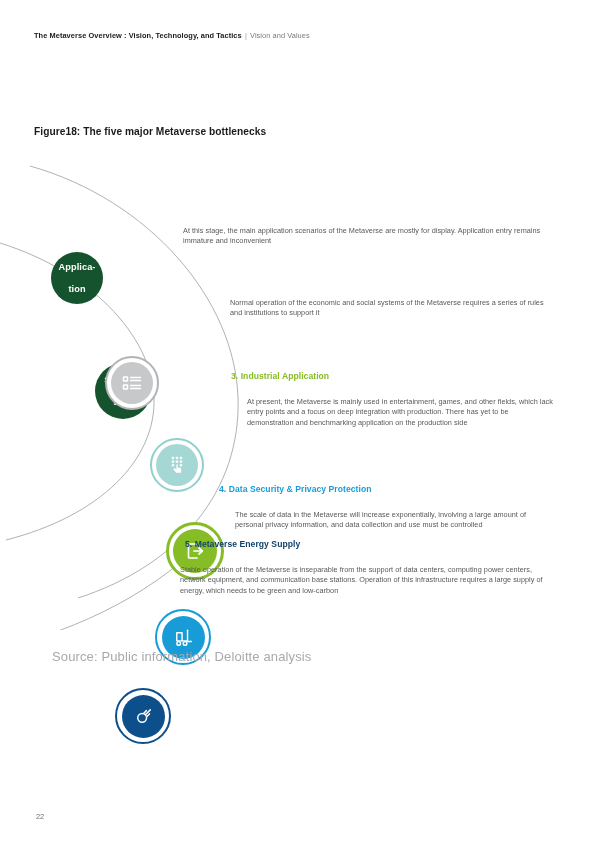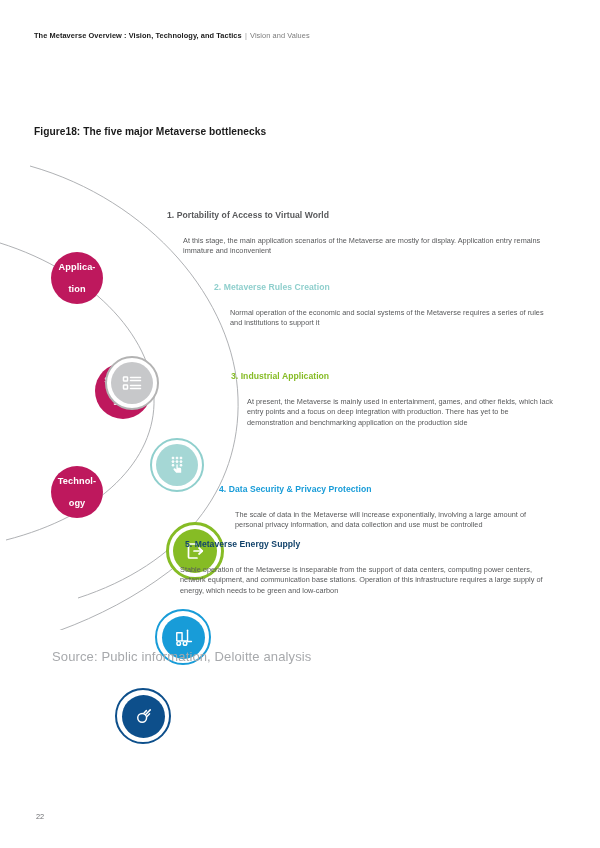--- a/index.html
+++ b/index.html
@@ -63,21 +63,21 @@
     left: 0;
     top: 0;
     width: 600px;
     height: 470px;
   }
 
   
   .bubble {
     position: absolute;
     border-radius: 50%;
-    background: #be185d;
+    background: #14532d;
     color: #ffffff;
     display: flex;
     align-items: center;
     justify-content: center;
     text-align: center;
     font-weight: bold;
     font-size: 9.2px;
     line-height: 11px;
     letter-spacing: 0.01em;
     box-sizing: border-box;
@@ -162,23 +162,20 @@
   </svg>
 
   <div class="bubble" style="left:51px; top:92px; width:52px; height:52px;">
     <span><span>Applica-</span><br><span>tion</span></span>
   </div>
 
   <div class="bubble" style="left:95px; top:203px; width:56px; height:56px;">
     <span><span>Supervi-</span><br><span>sion</span></span>
   </div>
 
-  <div class="bubble" style="left:51px; top:306px; width:52px; height:52px;">
-    <span><span>Technol-</span><br><span>ogy</span></span>
-  </div>
 
   <div class="medallion" style="left:105px; top:196px; width:54px; height:54px; border:2.4px solid #b3b3b3; background:#ffffff;">
     <div class="inner" style="width:42px; height:42px; background:#c7c8ca;">
       <svg width="24" height="24" viewBox="0 0 24 24" fill="none" stroke="#ffffff" stroke-width="1.5">
         <rect x="3.5" y="6" width="4" height="4" rx="0.6"></rect>
         <rect x="3.5" y="14" width="4" height="4" rx="0.6"></rect>
         <line x1="10.5" y1="6.6" x2="20.5" y2="6.6" stroke-linecap="round"></line>
         <line x1="10.5" y1="9.6" x2="20.5" y2="9.6" stroke-linecap="round"></line>
         <line x1="10.5" y1="14.6" x2="20.5" y2="14.6" stroke-linecap="round"></line>
         <line x1="10.5" y1="17.6" x2="20.5" y2="17.6" stroke-linecap="round"></line>
@@ -234,26 +231,24 @@
         <path d="M15.0 11.1 L20.0 6.1"></path>
         <line x1="13.3" y1="9.6" x2="16.0" y2="6.9"></line>
         <line x1="16.6" y1="12.9" x2="19.3" y2="10.2"></line>
       </svg>
     </div>
   </div>
 
 </div>
 
 <div class="item-text" style="left:167px; top:210px; width:400px;">
-  <p class="item-title" style="color:#58595b;">1. Portability of Access to Virtual World</p>
   <p class="item-body">At this stage, the main application scenarios of the Metaverse are mostly for display. Application entry remains immature and inconvenient</p>
 </div>
 
 <div class="item-text" style="left:214px; top:282px; width:350px;">
-  <p class="item-title" style="color:#8fcfcd;">2. Metaverse Rules Creation</p>
   <p class="item-body">Normal operation of the economic and social systems of the Metaverse requires a series of rules and institutions to support it</p>
 </div>
 
 <div class="item-text" style="left:231px; top:371px; width:340px;">
   <p class="item-title" style="color:#86bc25;">3. Industrial Application</p>
   <p class="item-body">At present, the Metaverse is mainly used in entertainment, games, and other fields, which lack entry points and a focus on deep integration with production. There has yet to be demonstration and benchmarking application on the production side</p>
 </div>
 
 <div class="item-text" style="left:219px; top:460px; width:345px;">
   <p class="item-title" style="color:#189cd8;margin-top:24px;">4. Data Security &amp; Privacy Protection</p>

